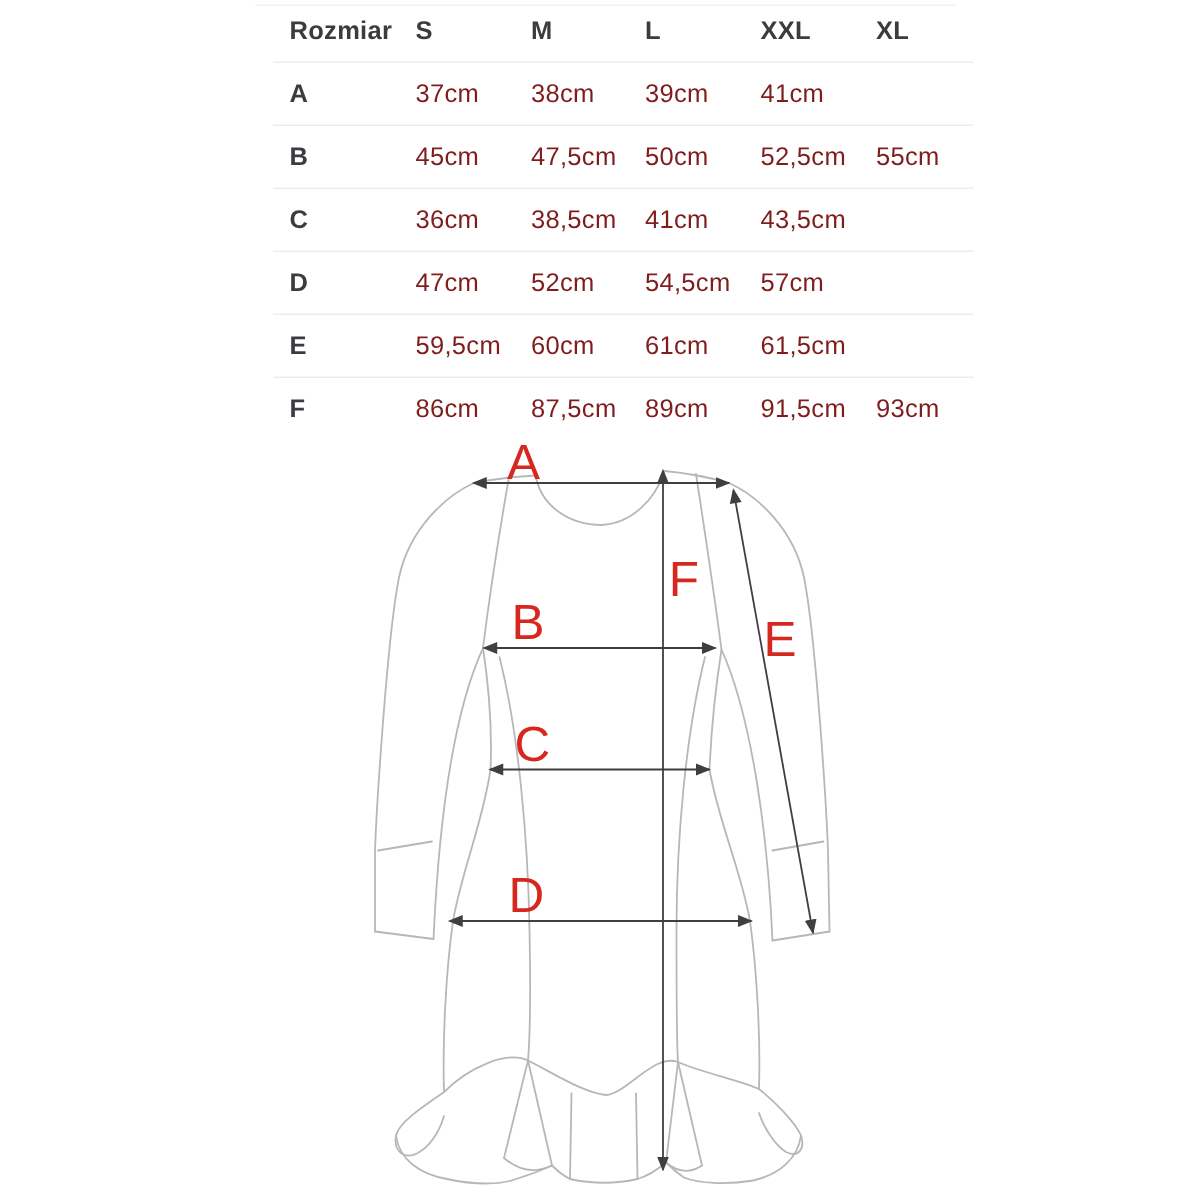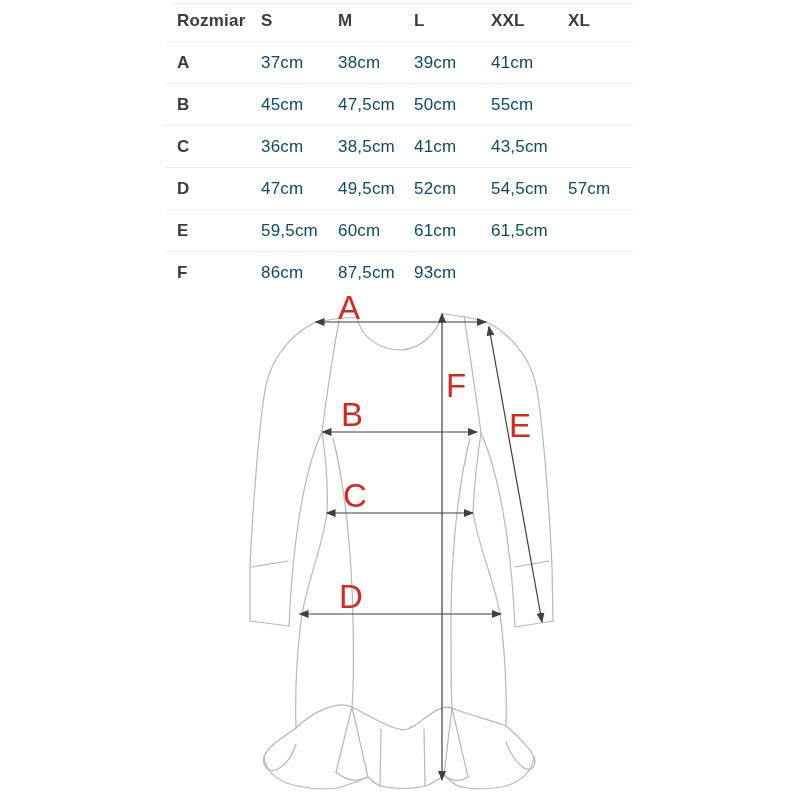--- a/index.html
+++ b/index.html
@@ -3,27 +3,27 @@
 <meta charset="utf-8">
 <style>
   html,body{margin:0;padding:0;background:#ffffff;}
   body{width:800px;height:800px;font-family:"Liberation Sans",sans-serif;}
   .stage{position:relative;width:800px;height:800px;background:#ffffff;overflow:hidden;}
 
   
   .topline{position:absolute;left:170px;top:3px;width:467px;height:1px;background:#f1f1f2;}
 
   
-  .size-table{position:absolute;left:166px;top:0;width:467px;color:#3c3c40;}
+  .size-table{position:absolute;left:182px;top:0;width:467px;color:#3c3c40;}
   .t-row{display:grid;grid-template-columns:95px 77px 76px 77px 77px 1fr;height:41px;line-height:41px;font-size:17px;border-bottom:1px solid #ededee;}
   .t-row.last{border-bottom:none;}
   .cell{white-space:nowrap;overflow:visible;}
   .c0{padding-left:11px;font-weight:bold;letter-spacing:.2px;}
   .hdr{font-weight:bold;letter-spacing:.2px;color:#3c3c40;}
-  .val{font-weight:400;color:#0c4a6e;letter-spacing:.2px;}
+  .val{font-weight:400;color:#7f1d1d;letter-spacing:.2px;}
 
   
   .diagram{position:absolute;left:0;top:283px;width:800px;height:517px;}
   .outline{stroke:#b7b7ba;stroke-width:1.2;fill:none;stroke-linecap:round;stroke-linejoin:round;}
   .dim{stroke:#3f3f42;stroke-width:1.2;fill:none;}
   .dimlabel{fill:#d6281f;font-family:"Liberation Sans",sans-serif;font-size:33px;font-weight:400;}
 </style>
 </head>
 <body>
 
@@ -47,52 +47,54 @@
       <div class="cell val">38cm</div>
       <div class="cell val">39cm</div>
       <div class="cell val">41cm</div>
     </div>
 
     <div class="t-row">
       <div class="cell c0">B</div>
       <div class="cell val">45cm</div>
       <div class="cell val">47,5cm</div>
       <div class="cell val">50cm</div>
+      <div class="cell val">52,5cm</div>
       <div class="cell val">55cm</div>
     </div>
 
     <div class="t-row">
       <div class="cell c0">C</div>
       <div class="cell val">36cm</div>
       <div class="cell val">38,5cm</div>
       <div class="cell val">41cm</div>
       <div class="cell val">43,5cm</div>
     </div>
 
     <div class="t-row">
       <div class="cell c0">D</div>
       <div class="cell val">47cm</div>
-      <div class="cell val">49,5cm</div>
       <div class="cell val">52cm</div>
       <div class="cell val">54,5cm</div>
       <div class="cell val">57cm</div>
     </div>
 
     <div class="t-row">
       <div class="cell c0">E</div>
       <div class="cell val">59,5cm</div>
       <div class="cell val">60cm</div>
       <div class="cell val">61cm</div>
       <div class="cell val">61,5cm</div>
     </div>
 
     <div class="t-row last">
       <div class="cell c0">F</div>
       <div class="cell val">86cm</div>
       <div class="cell val">87,5cm</div>
+      <div class="cell val">89cm</div>
+      <div class="cell val">91,5cm</div>
       <div class="cell val">93cm</div>
     </div>
   </div>
 
   <svg class="diagram" viewBox="0 283 800 517" width="800" height="517" xmlns="http://www.w3.org/2000/svg">
     <defs>
       <marker id="mEnd" markerUnits="userSpaceOnUse" markerWidth="11" markerHeight="9" refX="9" refY="4.5" orient="auto">
         <path d="M0,0.5 L10,4.5 L0,8.5 Z" fill="#3f3f42"></path>
       </marker>
       <marker id="mStart" markerUnits="userSpaceOnUse" markerWidth="11" markerHeight="9" refX="2" refY="4.5" orient="auto">

